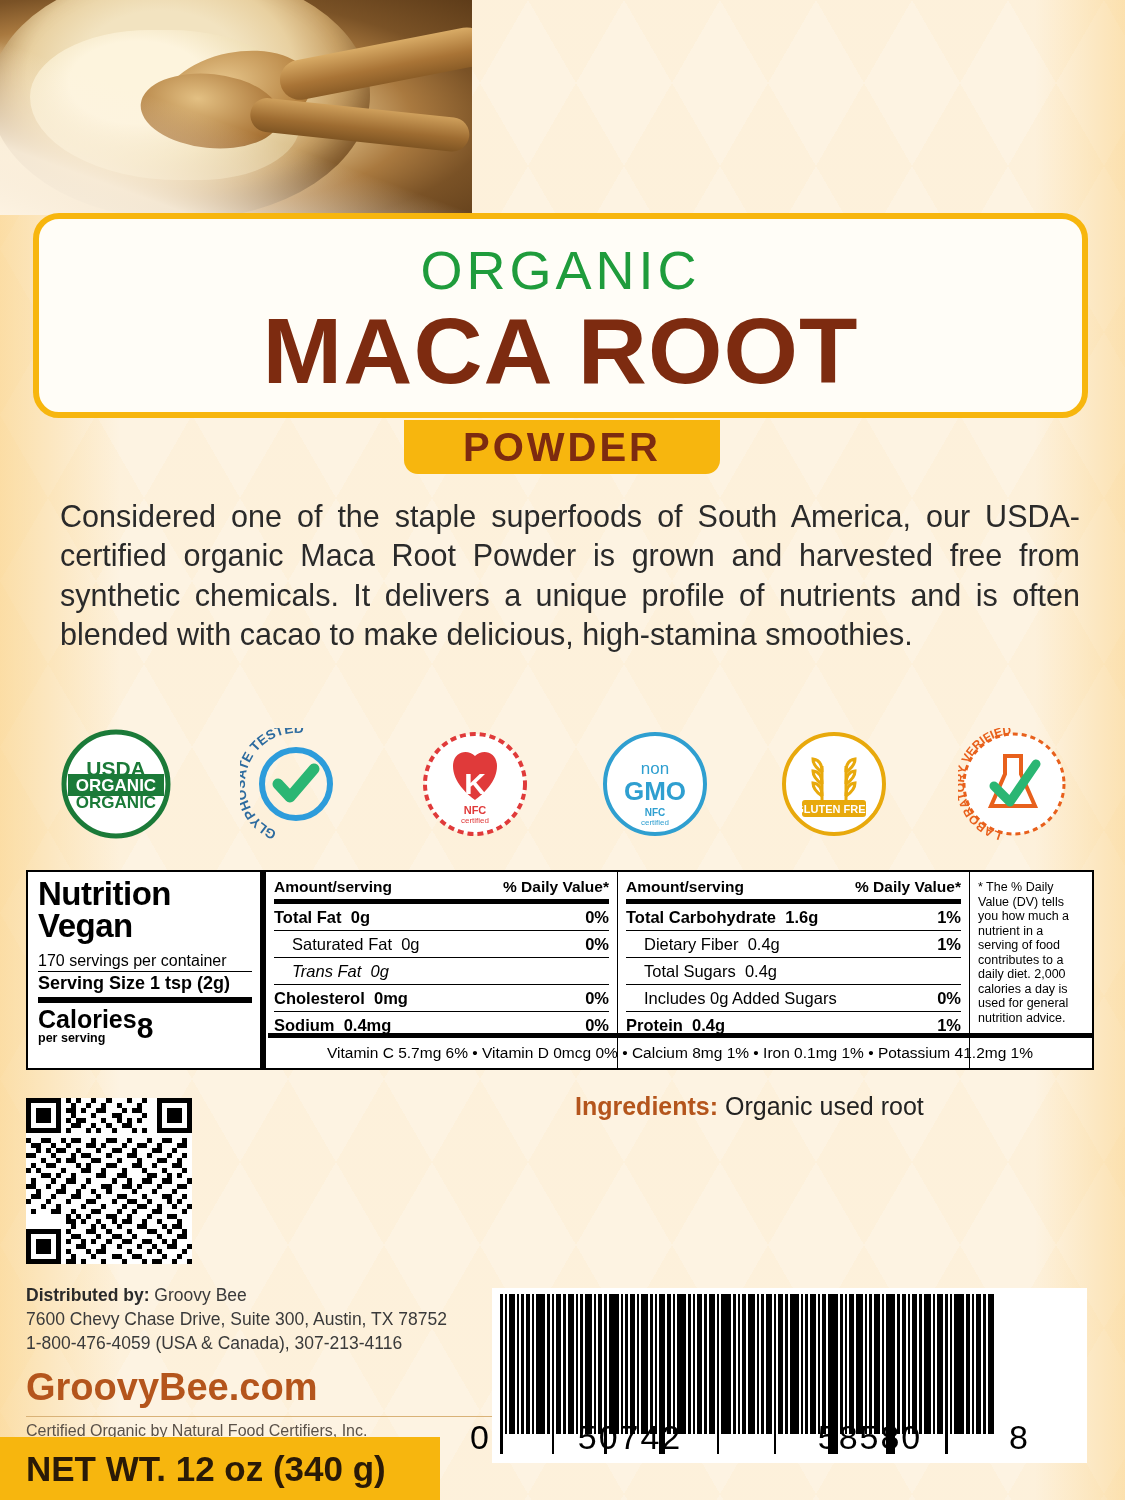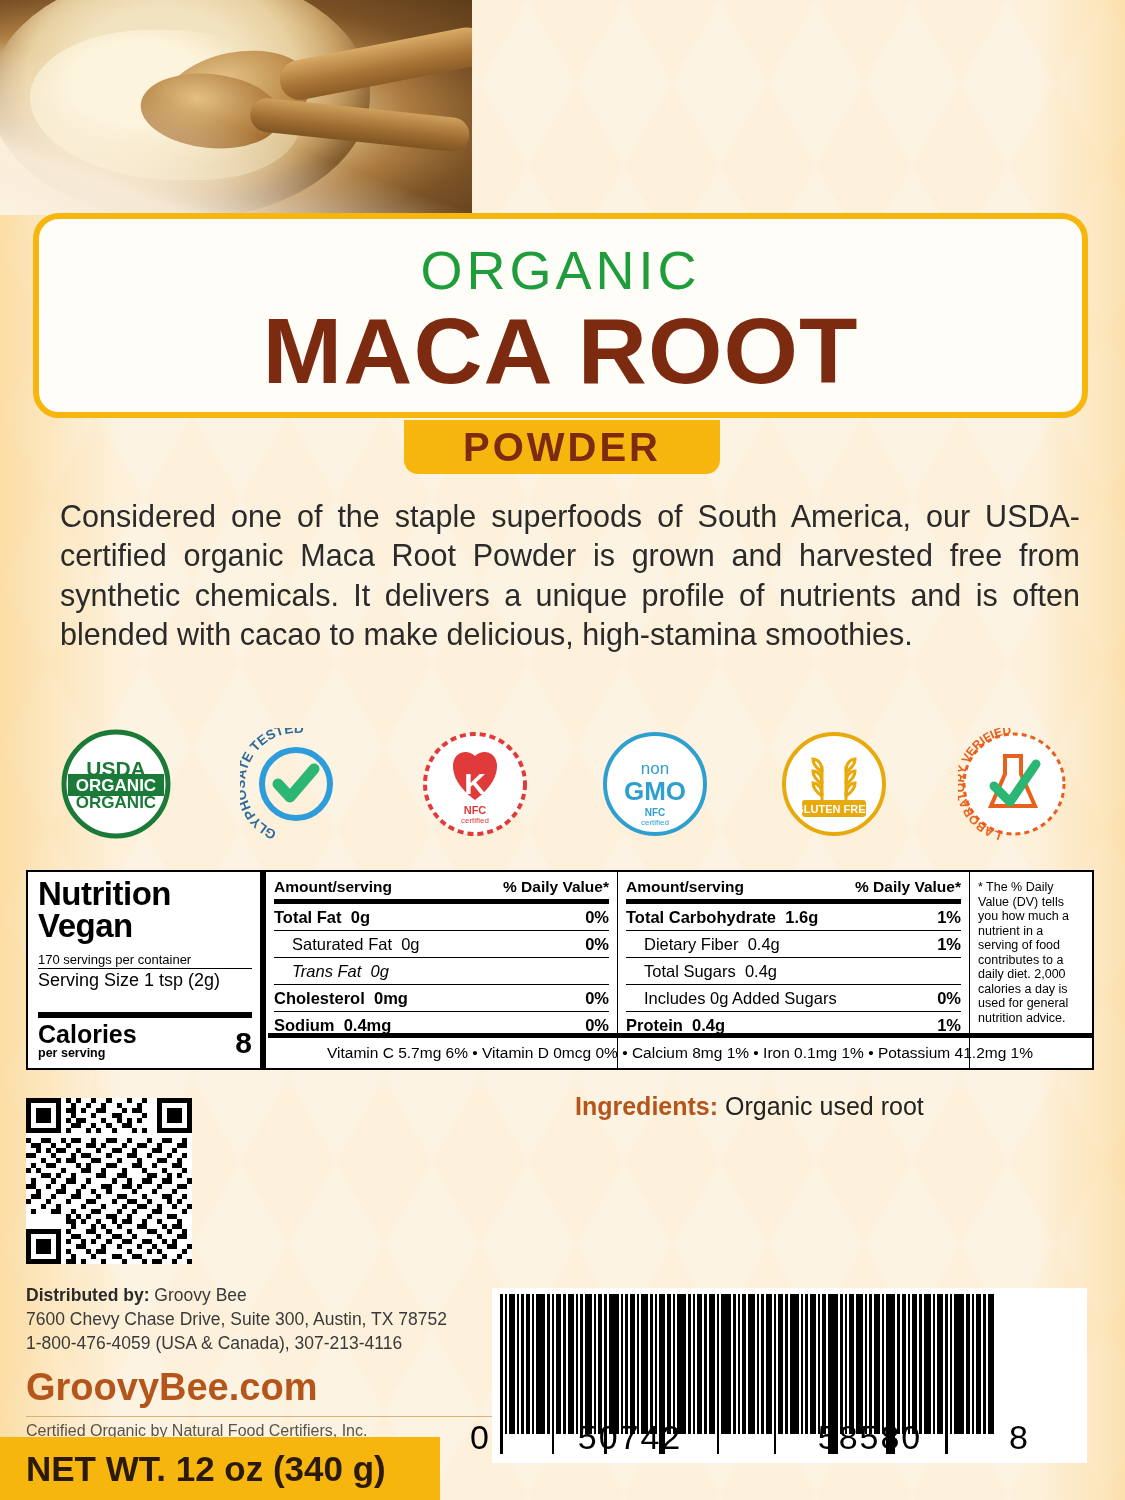--- a/index.html
+++ b/index.html
@@ -109,23 +109,23 @@
     display:flex;align-items:center;justify-content:space-between;}
   .badge{width:112px;height:112px;position:relative;text-align:right;}
 
   
   .nut{
     position:absolute;left:26px;top:870px;width:1068px;height:200px;
     border:2px solid #000;background:#fff;box-sizing:border-box;display:flex;
   }
   .nut-left{width:238px;border-right:6px solid #000;box-sizing:border-box;padding:6px 8px 0 10px;position:relative;}
   .nf-title{font-size:33px;font-weight:bold;line-height:.97;letter-spacing:-.5px;font-family:"Liberation Sans", sans-serif;}
-  .nf-serv{font-size:13px;margin-top:10px;border-bottom:1px solid #000;padding-bottom:1px;}
-  .nf-size{font-size:18px;font-weight:normal;border-bottom:6px solid #000;padding:1px 0 21px;}
-  .nf-calrow{display:flex;align-items:flex-end;justify-content:space-between;margin-top:4px;}
+  .nf-serv{font-size:16px;margin-top:10px;border-bottom:1px solid #000;padding-bottom:1px;}
+  .nf-size{font-size:18px;font-weight:bold;border-bottom:6px solid #000;padding:1px 0 3px;}
+  .nf-calrow{display:flex;align-items:flex-end;justify-content:flex-start;margin-top:4px;}
   .nf-cal{font-size:25px;font-weight:bold;line-height:1;}
   .nf-cal small{display:block;font-size:12.5px;font-weight:bold;}
   .nf-calval{font-size:30px;font-weight:bold;}
   .nf-col{width:352px;border-right:1px solid #000;box-sizing:border-box;padding:6px 8px 0 8px;font-size:15px;}
   .hdr{display:flex;justify-content:space-between;font-weight:bold;font-size:15.5px;border-bottom:5px solid #000;padding-bottom:3px;}
   .row{display:flex;justify-content:space-between;border-bottom:1px solid #000;padding:3.5px 0 3.5px;font-size:16.5px;}
   .row.b{font-weight:bold;}
   .row .ind{padding-left:18px;}
   .row .ind2{padding-left:18px;font-style:italic;}
   .nut-note{flex:1;padding:8px 6px 0 8px;font-size:12.5px;line-height:1.16;}

